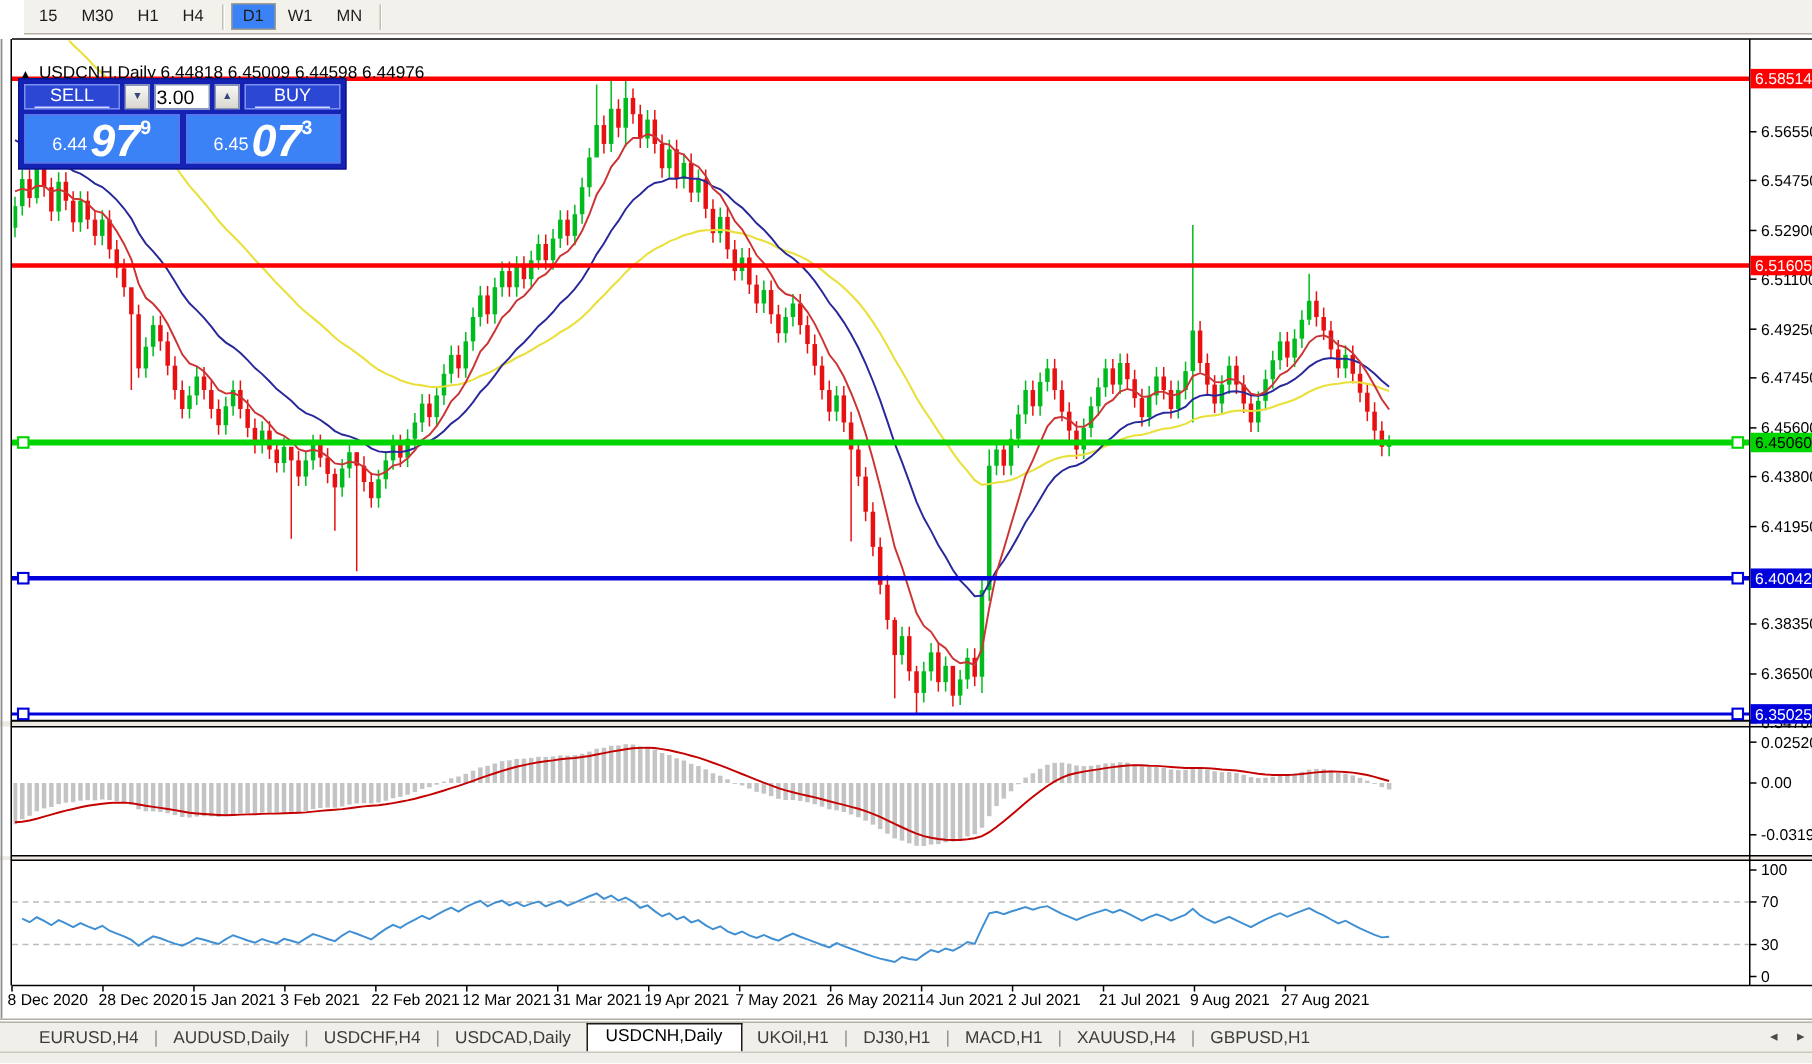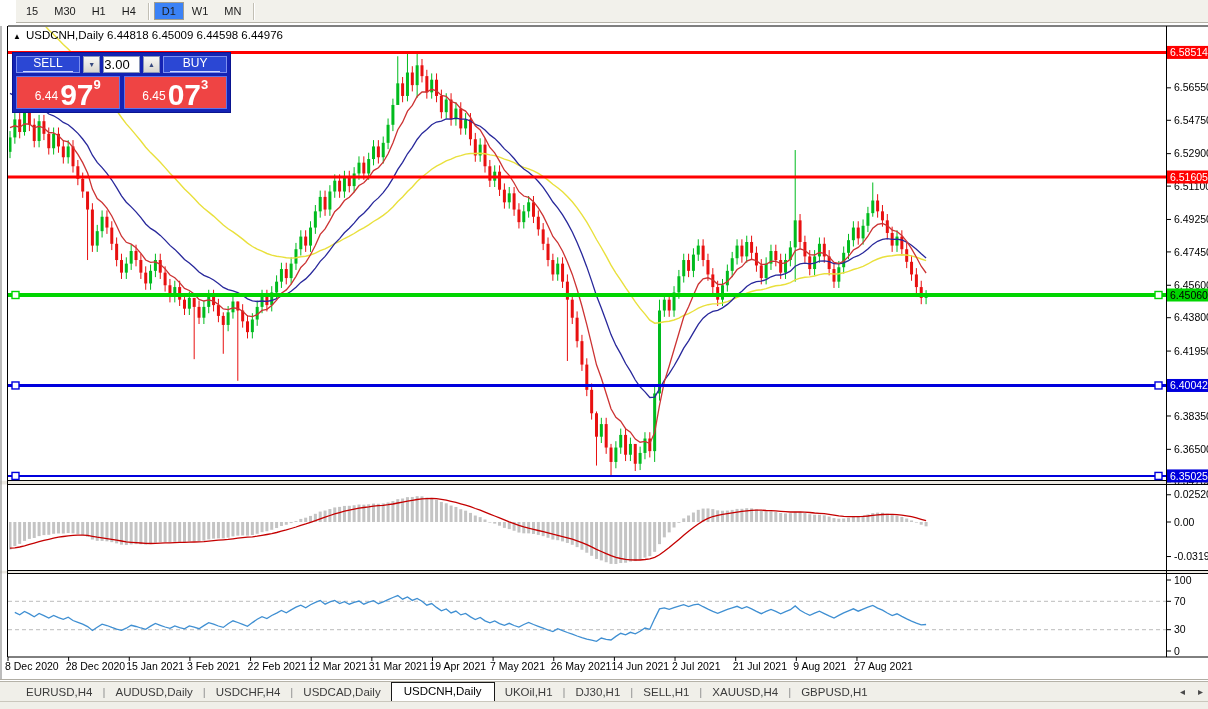--- a/index.html
+++ b/index.html
@@ -6,40 +6,40 @@
   #app{position:relative;width:1208px;height:709px;overflow:hidden;
        font-family:"Liberation Sans",sans-serif;background:#fff;}
   
   .toolbar{position:absolute;left:16px;top:0;width:1208px;height:23px;background:#f2f1eb;
            border-bottom:1px solid #b5b2a8;display:flex;align-items:center;padding-left:2px;
            box-sizing:border-box;z-index:6;}
   .tf-btn{font-size:11px;color:#1c1c1c;padding:3px 8px;white-space:nowrap;cursor:default;}
   .tf-btn.active{background:#3b82f6;border:1px solid #a19e90;padding:2px 7px;}
   .tf-divider{width:1px;height:17px;background:#c2bfb4;border-right:1px solid #ffffff;margin:0 4px;}
   
-  .chart-title{position:absolute;left:13px;top:29px;font-size:11.5px;color:#000;z-index:4;white-space:nowrap;}
+  .chart-title{position:absolute;left:13px;top:43px;font-size:11.5px;color:#000;z-index:4;white-space:nowrap;}
   .chart-title .tri{font-size:8px;margin-right:5px;}
   
   .trade-panel{position:absolute;left:12px;top:52px;width:219px;height:61px;background:#1423b4;
                border:1px solid #0a1590;padding:3px;box-sizing:border-box;display:flex;
                flex-direction:column;gap:3px;z-index:5;}
   .tp-row1{display:flex;gap:3px;height:23px;}
   .tp-btn{background:#2b47d4;border:1px solid #7d90f0;color:#fff;font-size:12px;width:70px;
           display:flex;flex-direction:column;align-items:center;justify-content:center;
           padding:0;line-height:1;cursor:default;}
   .tp-btn .ul{display:block;width:80%;height:1px;background:#cfd8ff;margin-top:2px;}
   .spin{width:17px;background:linear-gradient(#f8f8f6,#d8d6cf);border:1px solid #8a96b8;
         color:#35487e;font-size:7px;display:flex;align-items:center;justify-content:center;}
   .vol{flex:1;background:#fff;border:1px solid #8a96b8;font-size:13px;color:#000;
        display:flex;align-items:center;justify-content:flex-end;padding-right:9px;}
   .tp-row2{display:flex;gap:4px;flex:1;}
-  .price-box{flex:1;background:#ef4444;border:1px solid #5f74e8;color:#fff;display:flex;
+  .price-box{flex:1;background:#3b82f6;border:1px solid #5f74e8;color:#fff;display:flex;
              align-items:flex-end;justify-content:center;padding-bottom:1px;}
   .p-small{font-size:12px;margin:0 2px 4px 0;}
-  .p-big{font-size:30px;font-weight:bold;line-height:0.85;}
+  .p-big{font-size:30px;font-weight:bold;line-height:0.85;font-style:italic;}
   .p-sup{font-size:13px;font-weight:bold;margin-bottom:15px;}
   
   .tabbar{position:absolute;left:0;top:681px;width:1208px;height:20px;background:#f0efe9;
           border-top:1px solid #b5b2a8;display:flex;align-items:flex-end;padding-left:16px;
           box-sizing:border-box;font-size:11.5px;color:#3c3c3c;z-index:6;}
   .tab{padding:2px 10px 3px;white-space:nowrap;cursor:default;}
   .tab.active{background:#fff;border:1px solid #1a1a1a;border-bottom:none;color:#000;
               padding:2px 12px 4px;}
   .tab-sep{color:#909090;padding:0 0 3px;}
   .tab-scroll{position:absolute;right:5px;bottom:4px;display:flex;gap:13px;color:#4a4a4a;
@@ -804,21 +804,21 @@
       <span class="tab">AUDUSD,Daily</span>
       <span class="tab-sep">|</span>
       <span class="tab">USDCHF,H4</span>
       <span class="tab-sep">|</span>
       <span class="tab">USDCAD,Daily</span>
       <span class="tab active">USDCNH,Daily</span>
       <span class="tab">UKOil,H1</span>
       <span class="tab-sep">|</span>
       <span class="tab">DJ30,H1</span>
       <span class="tab-sep">|</span>
-      <span class="tab">SELL,H1</span>
+      <span class="tab">MACD,H1</span>
       <span class="tab-sep">|</span>
       <span class="tab">XAUUSD,H4</span>
       <span class="tab-sep">|</span>
       <span class="tab">GBPUSD,H1</span>
       <div class="tab-scroll">
       <span>◂</span>
       <span>▸</span>
     </div>
   </div>
   <div class="status-strip"></div>

